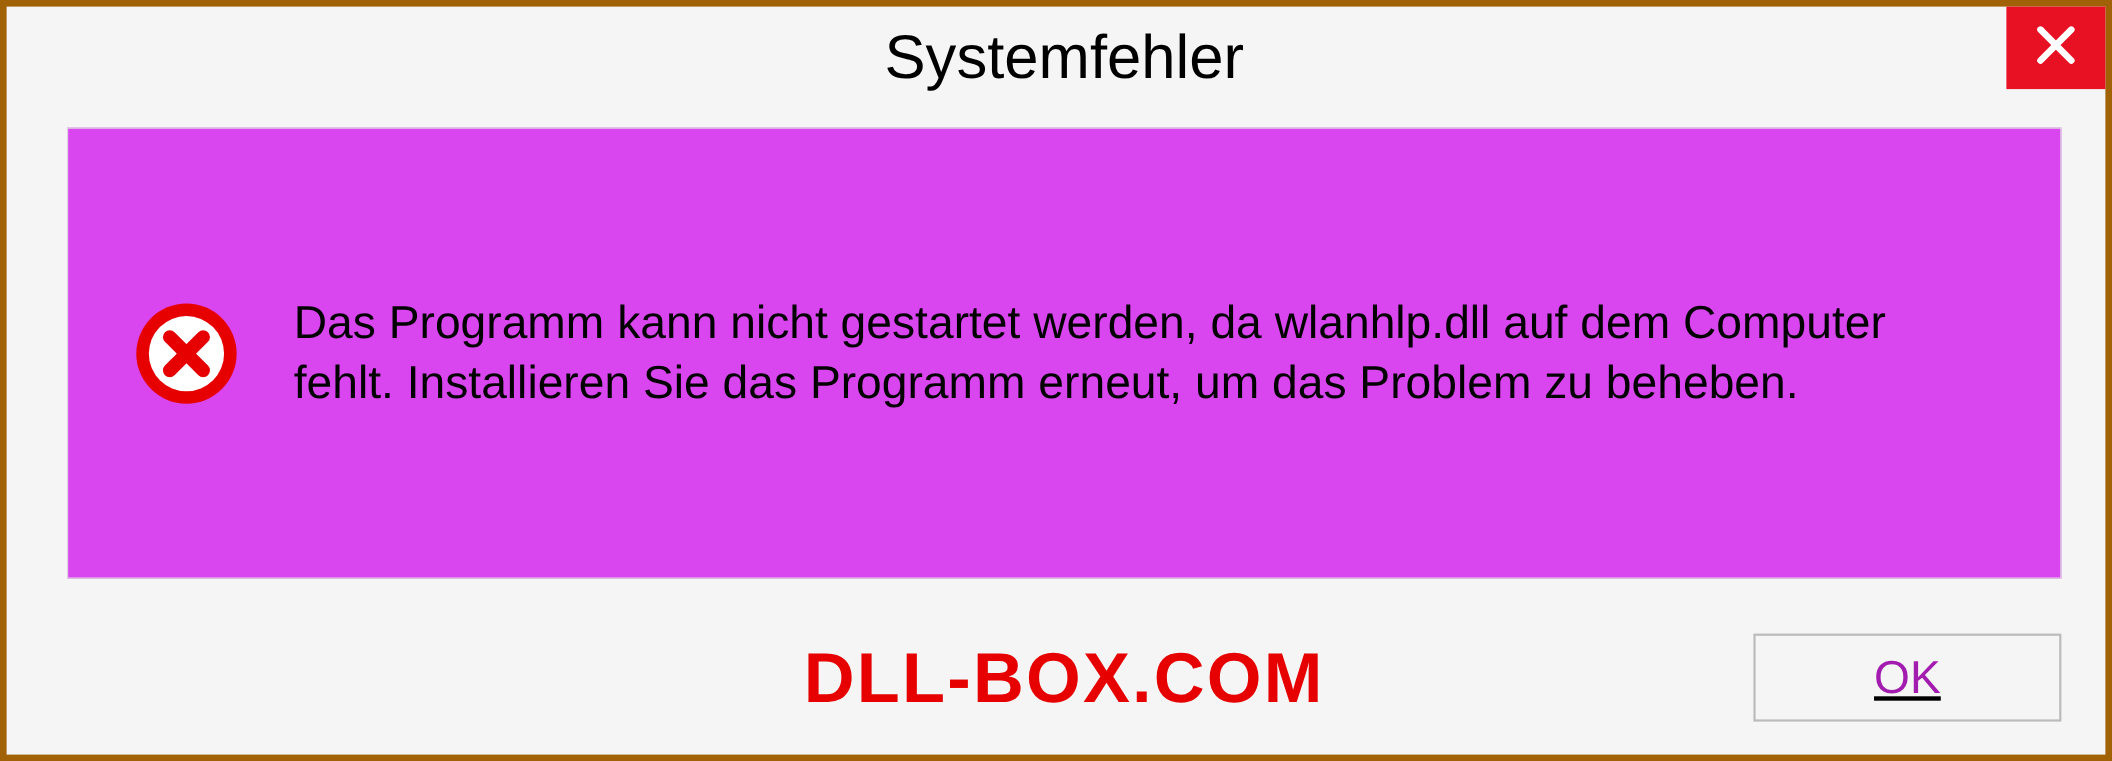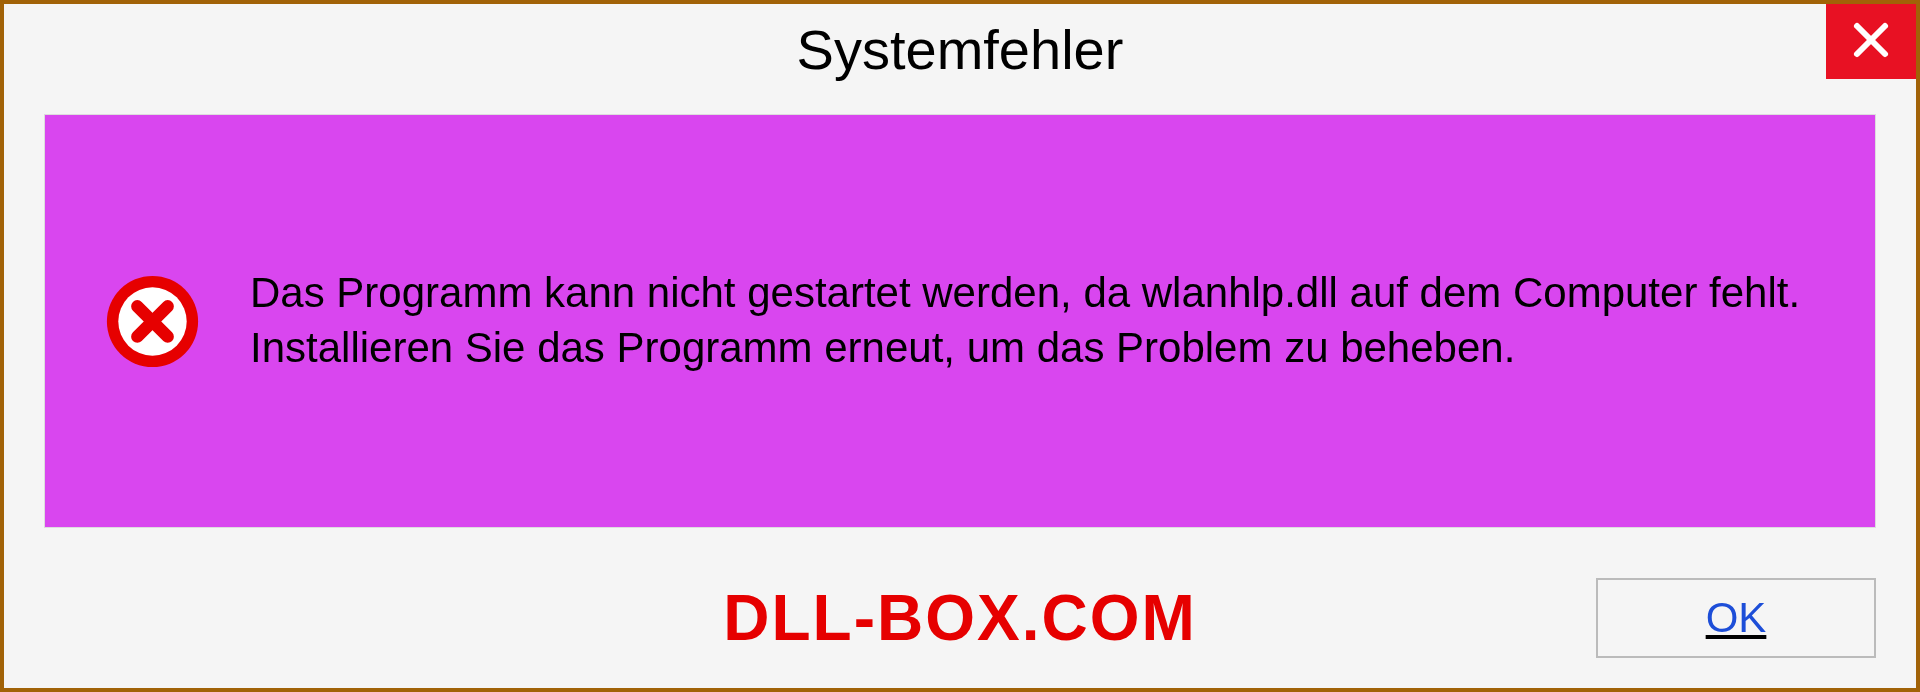--- a/index.html
+++ b/index.html
@@ -11,24 +11,25 @@
       width: 1920px;
       height: 692px;
       font-family: "Segoe UI", Tahoma, Arial, sans-serif;
       background: #fff;
       overflow: hidden;
     }
     .dialog {
       width: 100%;
       height: 100%;
       background: #f5f5f5;
-      border: 4px solid #a16207;
+      border: 6px solid #a16207;
       display: flex;
       flex-direction: column;
       position: relative;
+      padding-left: 15px;
     }
     .titlebar {
       height: 90px;
       display: flex;
       align-items: center;
       justify-content: center;
       position: relative;
     }
     .title-text {
       font-size: 56px;
@@ -94,21 +95,21 @@
       color: #e60000;
       letter-spacing: 2px;
       font-family: Arial, sans-serif;
     }
     .ok-button {
       width: 280px;
       height: 80px;
       background: #f5f5f5;
       border: 2px solid #bbb;
       font-size: 42px;
-      color: #1d4ed8;
+      color: #a21caf;
       cursor: pointer;
       display: flex;
       align-items: center;
       justify-content: center;
     }
   </style>
 </head>
 <body>
 
 <div class="dialog">

